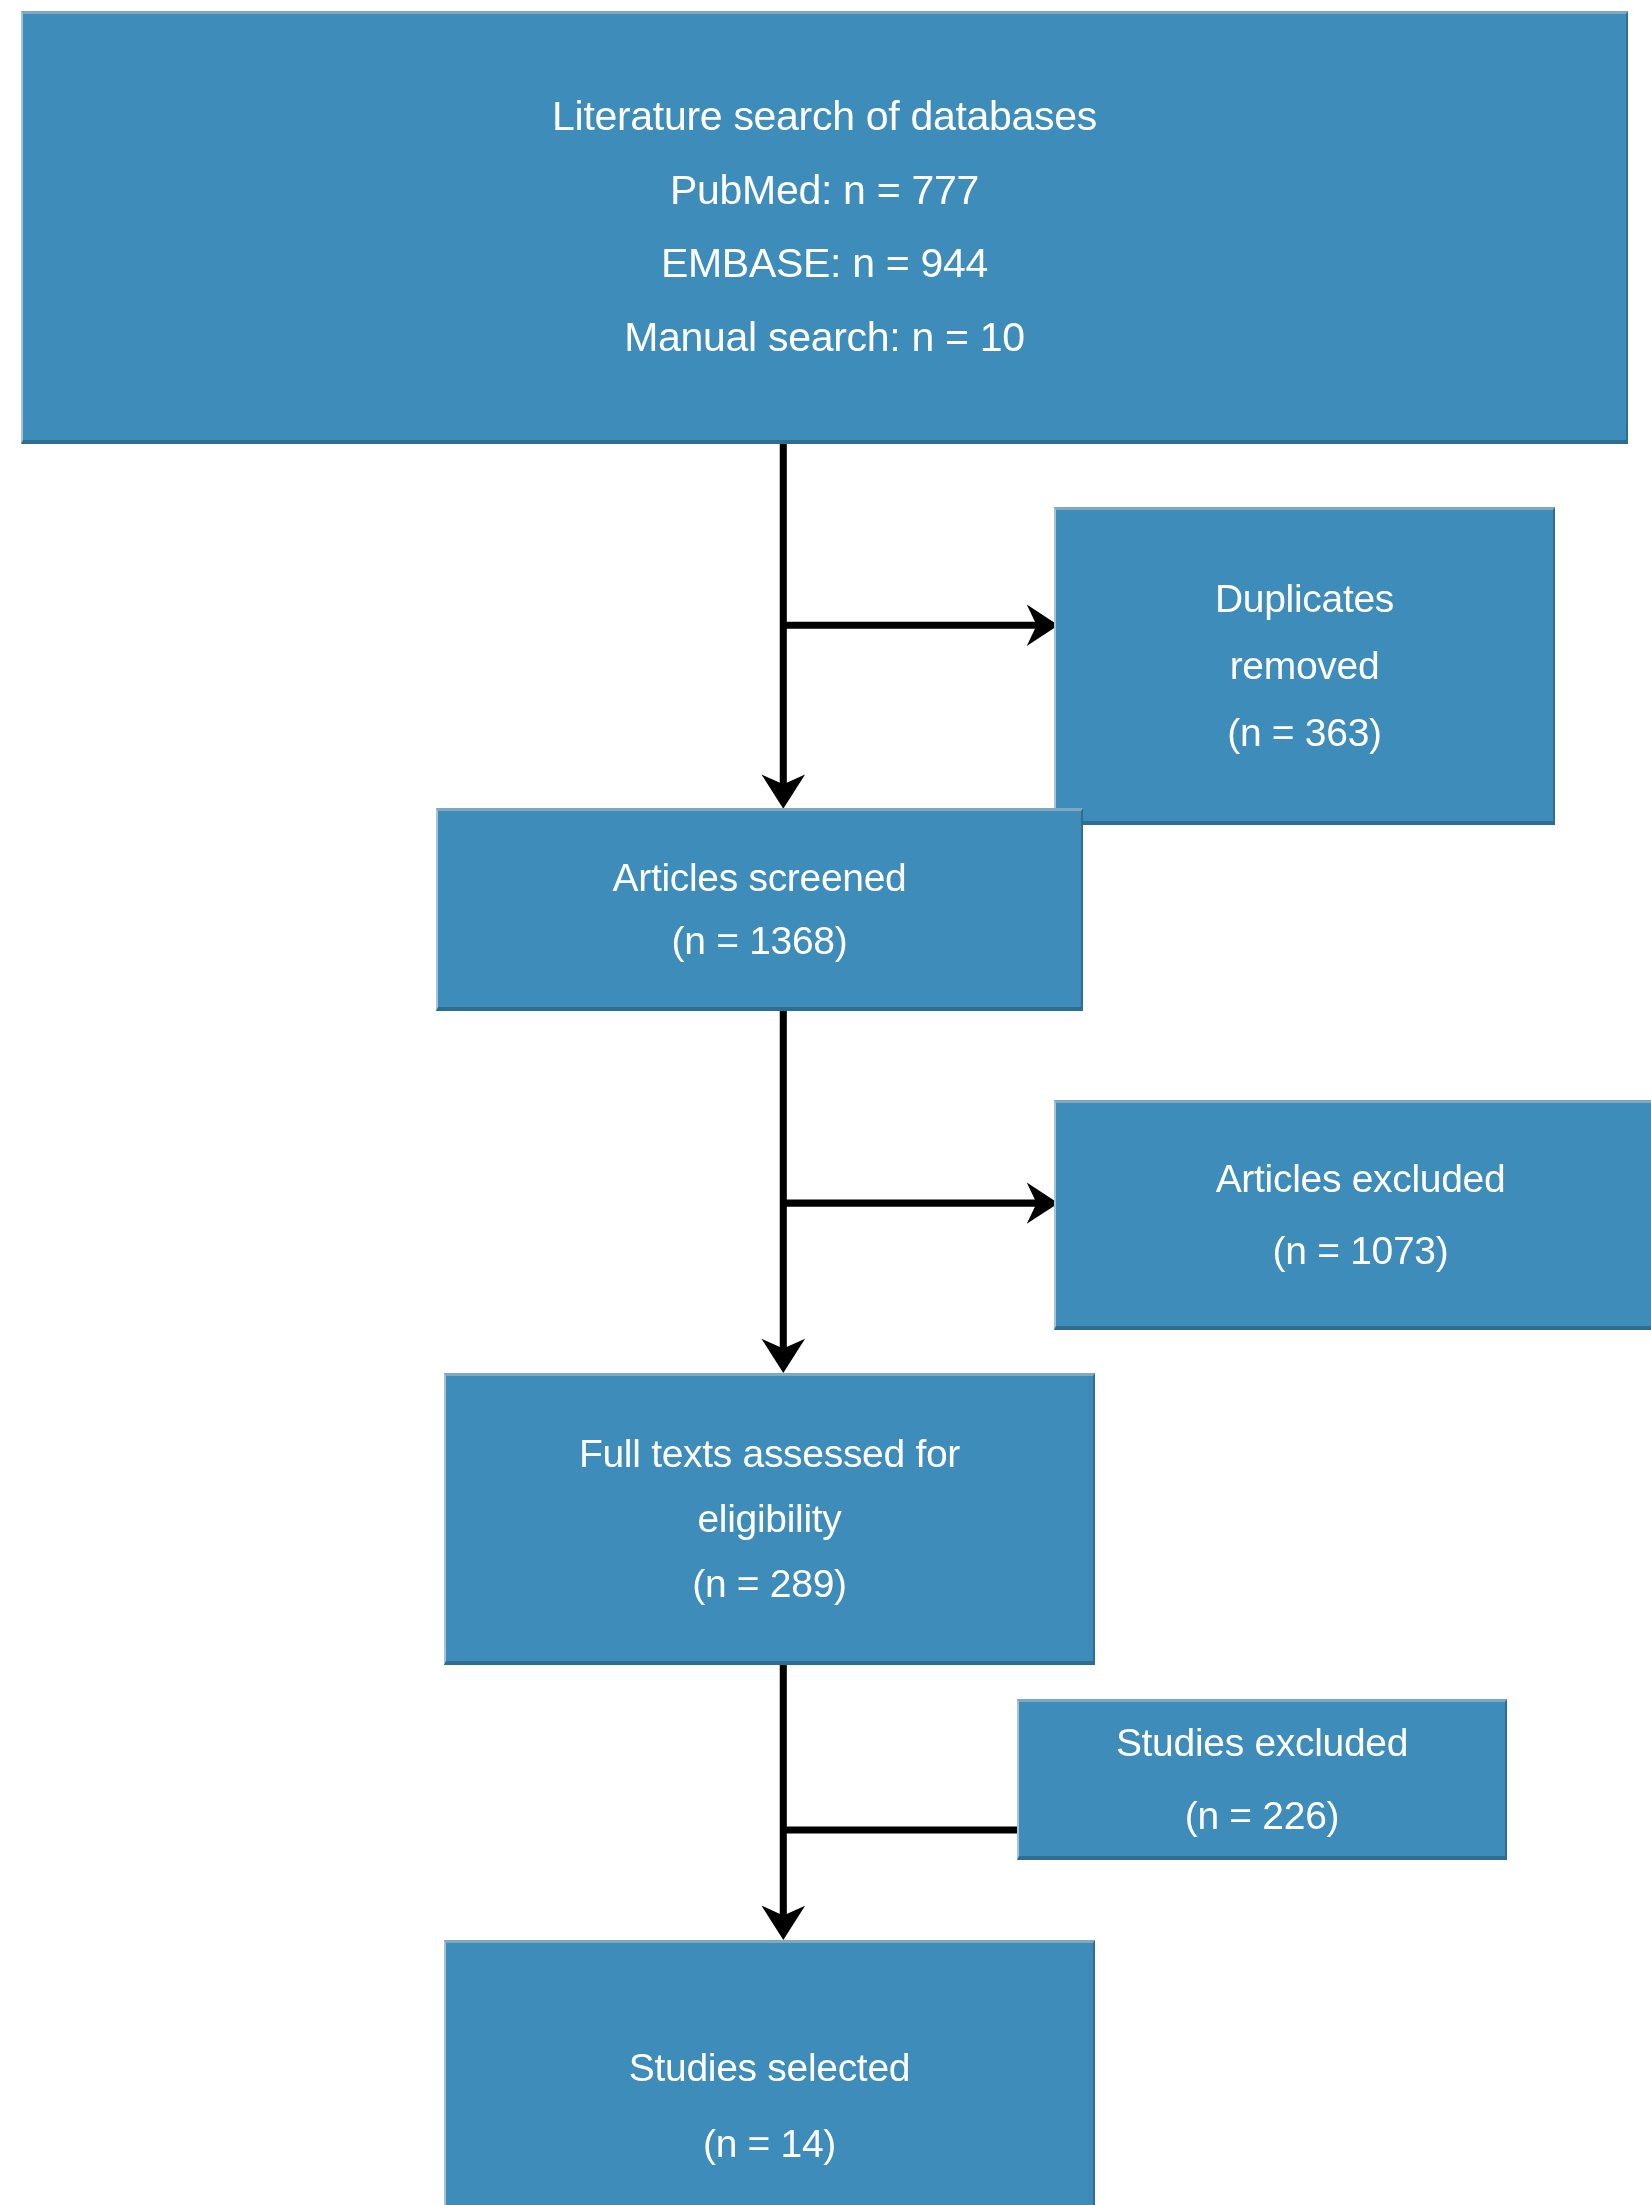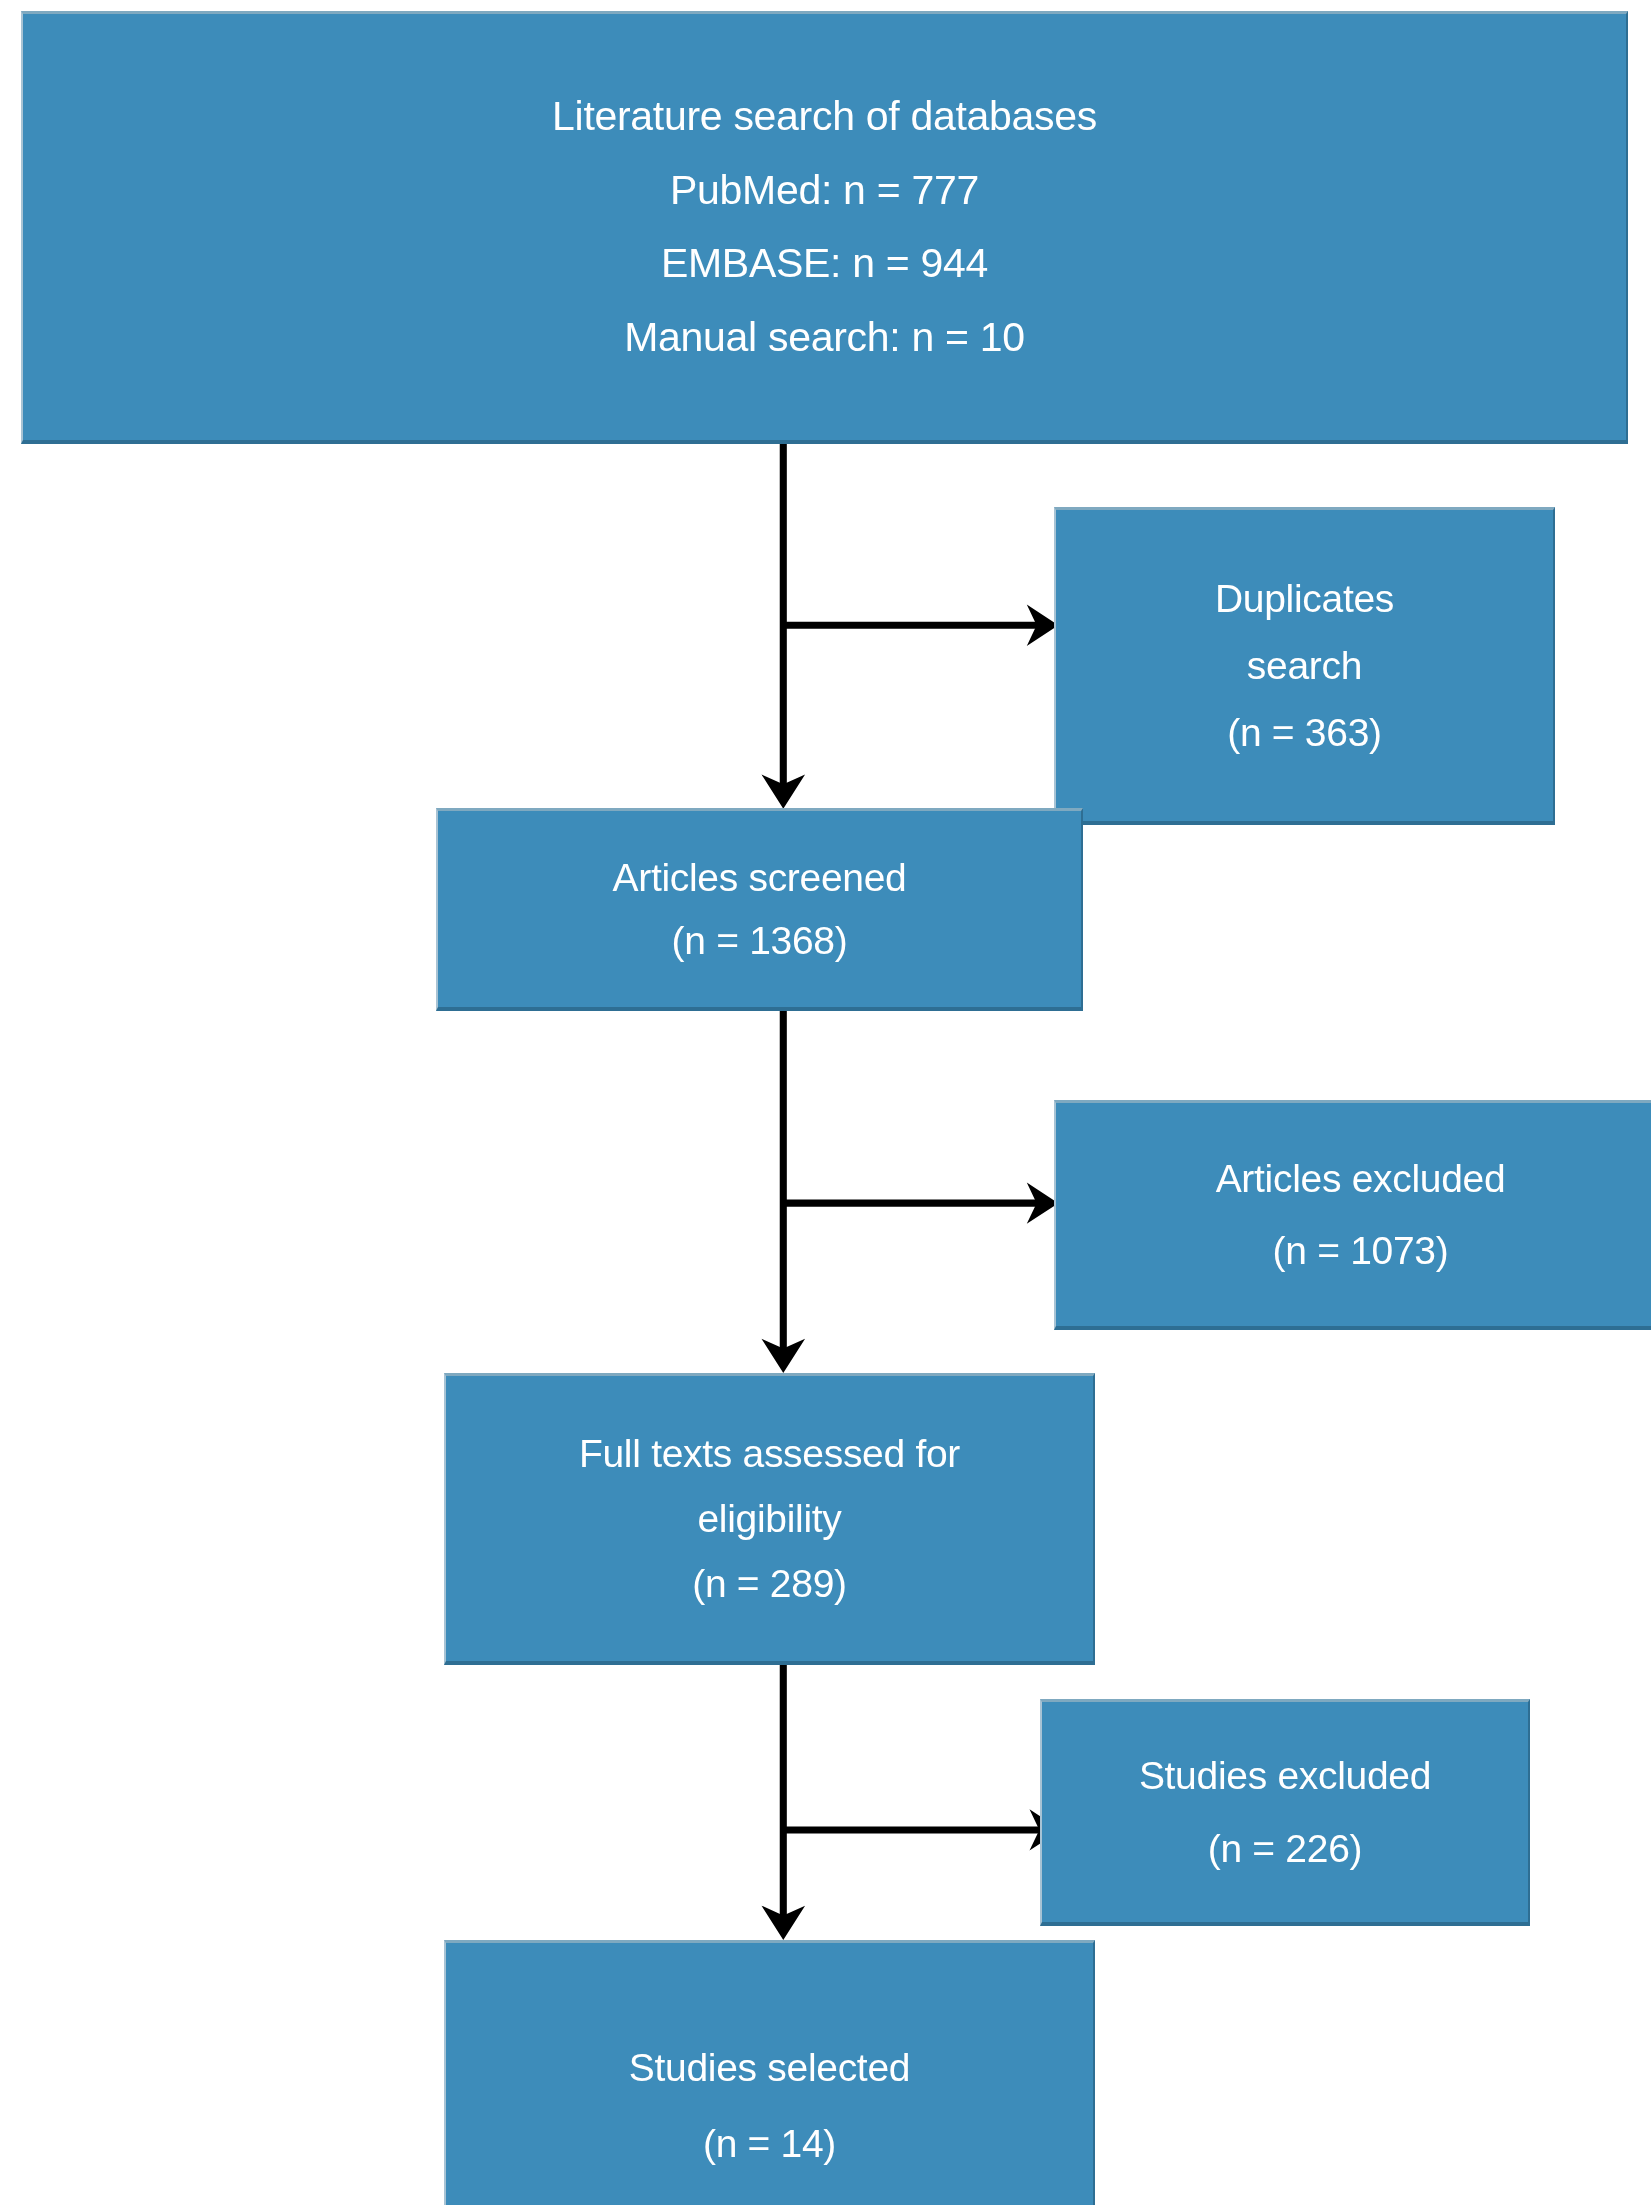--- a/index.html
+++ b/index.html
@@ -91,41 +91,41 @@
 
   <div class="node" id="node-search" style="left:21px; top:11px; width:1607px; height:433px;">
     <span class="line">Literature search of databases</span>
     <span class="line">PubMed: n = 777</span>
     <span class="line">EMBASE: n = 944</span>
     <span class="line">Manual search: n = 10</span>
   </div>
 
   <div class="node" id="node-duplicates" style="left:1054px; top:507px; width:501px; height:318px;">
     <span class="line">Duplicates</span>
-    <span class="line">search</span>
+    <span class="line">removed</span>
     <span class="line">(n = 363)</span>
   </div>
 
   <div class="node" id="node-screened" style="left:436px; top:808px; width:647px; height:203px;">
     <span class="line">Articles screened</span>
     <span class="line">(n = 1368)</span>
   </div>
 
   <div class="node" id="node-excluded-art" style="left:1054px; top:1100px; width:613px; height:230px;">
     <span class="line">Articles excluded</span>
     <span class="line">(n = 1073)</span>
   </div>
 
   <div class="node" id="node-fulltext" style="left:444px; top:1373px; width:651px; height:292px;">
     <span class="line">Full texts assessed for</span>
     <span class="line">eligibility</span>
     <span class="line">(n = 289)</span>
   </div>
 
-  <div class="node" id="node-excluded-std" style="left:1040px; top:1699px; width:490px; height:227px;">
+  <div class="node" id="node-excluded-std" style="left:1017px; top:1699px; width:490px; height:161px;">
     <span class="line">Studies excluded</span>
     <span class="line">(n = 226)</span>
   </div>
 
   <div class="node" id="node-selected" style="left:444px; top:1940px; width:651px; height:332px;">
     <span class="line">Studies selected</span>
     <span class="line">(n = 14)</span>
   </div>
 
 </div>

